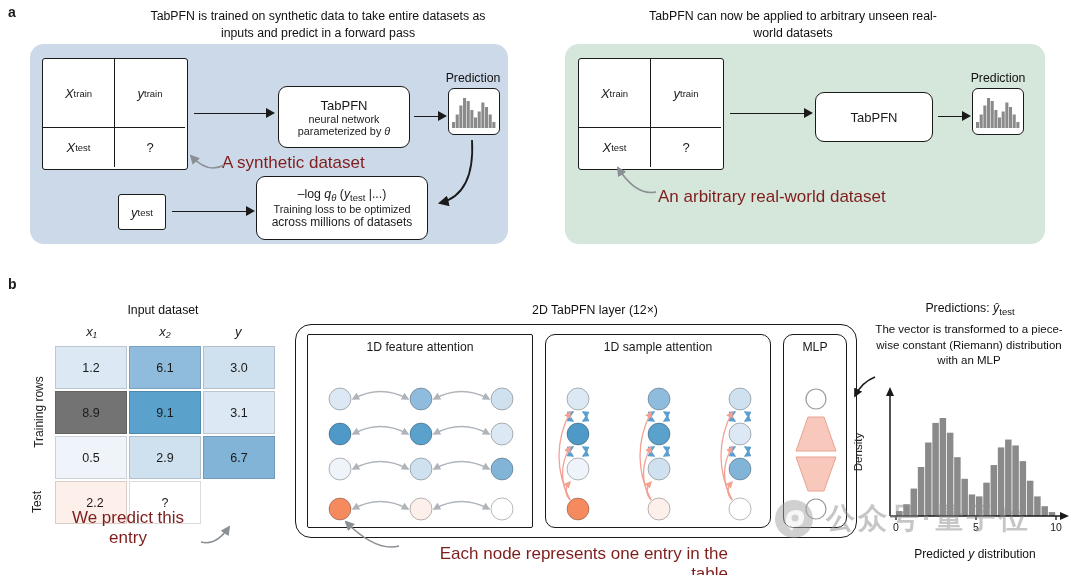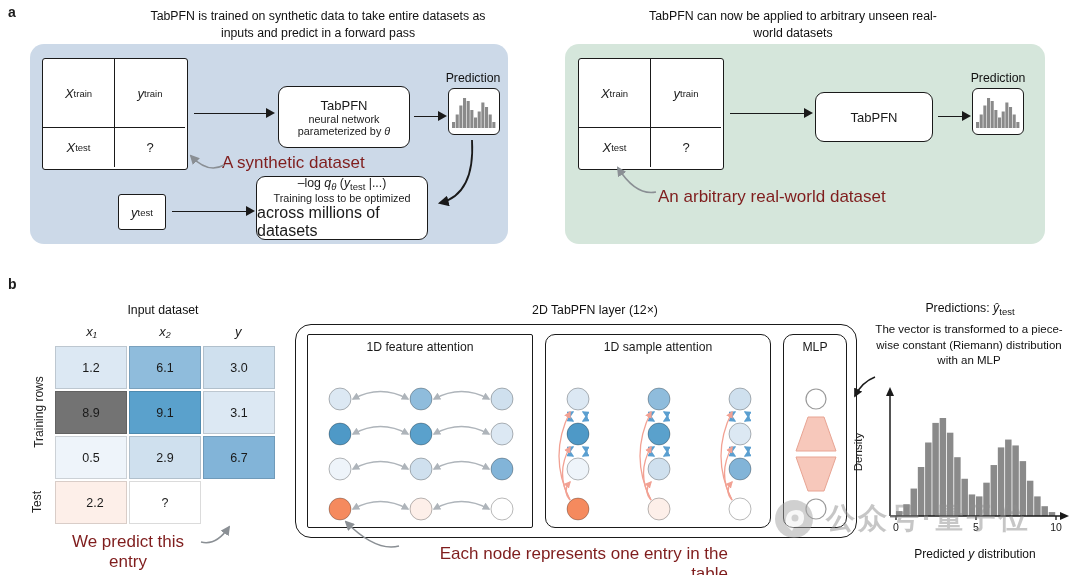--- a/index.html
+++ b/index.html
@@ -102,21 +102,21 @@
 
   <div class="box" style="left:118px;top:194px;width:48px;height:36px;border-radius:3px;display:flex;align-items:center;justify-content:center;font-size:13px;">
     <span class="it">y</span>
       <sub>test</sub>
   </div>
   <div class="harrow" style="left:172px;top:211px;width:74px;"></div>
 
   <div class="box rbox" style="left:256px;top:176px;width:172px;height:64px;display:flex;flex-direction:column;align-items:center;justify-content:center;">
     <div style="font-size:12.3px;"><span>–log </span><span class="it">q</span><sub class="it">θ</sub><span> (</span><span class="it">y</span><sub>test</sub><span> |...)</span></div>
     <div style="font-size:10.8px;">Training loss to be optimized</div>
-    <div style="font-size:16px;">across millions of datasets</div>
+    <div style="font-size:12px;">across millions of datasets</div>
   </div>
 
   <svg class="abs" style="left:428px;top:137px;" width="52" height="76">
     <defs>
         <marker id="m-a4" viewBox="0 0 10 10" refX="8" refY="5" markerWidth="6" markerHeight="6" orient="auto-start-reverse">
           <path d="M0,0L10,5L0,10z" fill="#1a1a1a"></path>
         </marker>
       </defs>
     <path d="M44,3 C46,38 36,60 12,66" fill="none" stroke="#1a1a1a" stroke-width="1.8" marker-end="url(#m-a4)"></path>
   </svg>
@@ -191,21 +191,21 @@
       <div class="b-cell" style="background: rgb(238, 244, 250);">0.5</div>
       <div class="b-cell" style="background: rgb(207, 224, 238);">2.9</div>
       <div class="b-cell" style="background: rgb(130, 180, 216);">6.7</div>
       <div class="b-cell" style="background: rgb(253, 239, 233); padding-left: 8px;">2.2</div>
       <div class="b-cell" style="background: rgb(255, 255, 255);">?</div>
     </div>
 
   <div class="rot abs" style="left:-16px;top:405px;width:110px;">Training rows</div>
   <div class="rot abs" style="left:7px;top:495px;width:60px;">Test</div>
 
-  <div class="ann" style="left:58px;top:532px;width:140px;text-align:center;">We predict this entry</div>
+  <div class="ann" style="left:58px;top:508px;width:140px;text-align:center;">We predict this entry</div>
   <svg class="abs" style="left:198px;top:520px;" width="36" height="26">
     <defs>
         <marker id="m-pred" viewBox="0 0 10 10" refX="8" refY="5" markerWidth="6.5" markerHeight="6.5" orient="auto-start-reverse">
           <path d="M0,0L10,5L0,10z" fill="#8a8f94"></path>
         </marker>
       </defs>
     <path d="M3,22 Q18,26 31,7" fill="none" stroke="#8a8f94" stroke-width="1.5" marker-end="url(#m-pred)"></path>
   </svg>
 
   <div class="cap" style="left:455px;top:302px;width:280px;">2D TabPFN layer (12×)</div>

